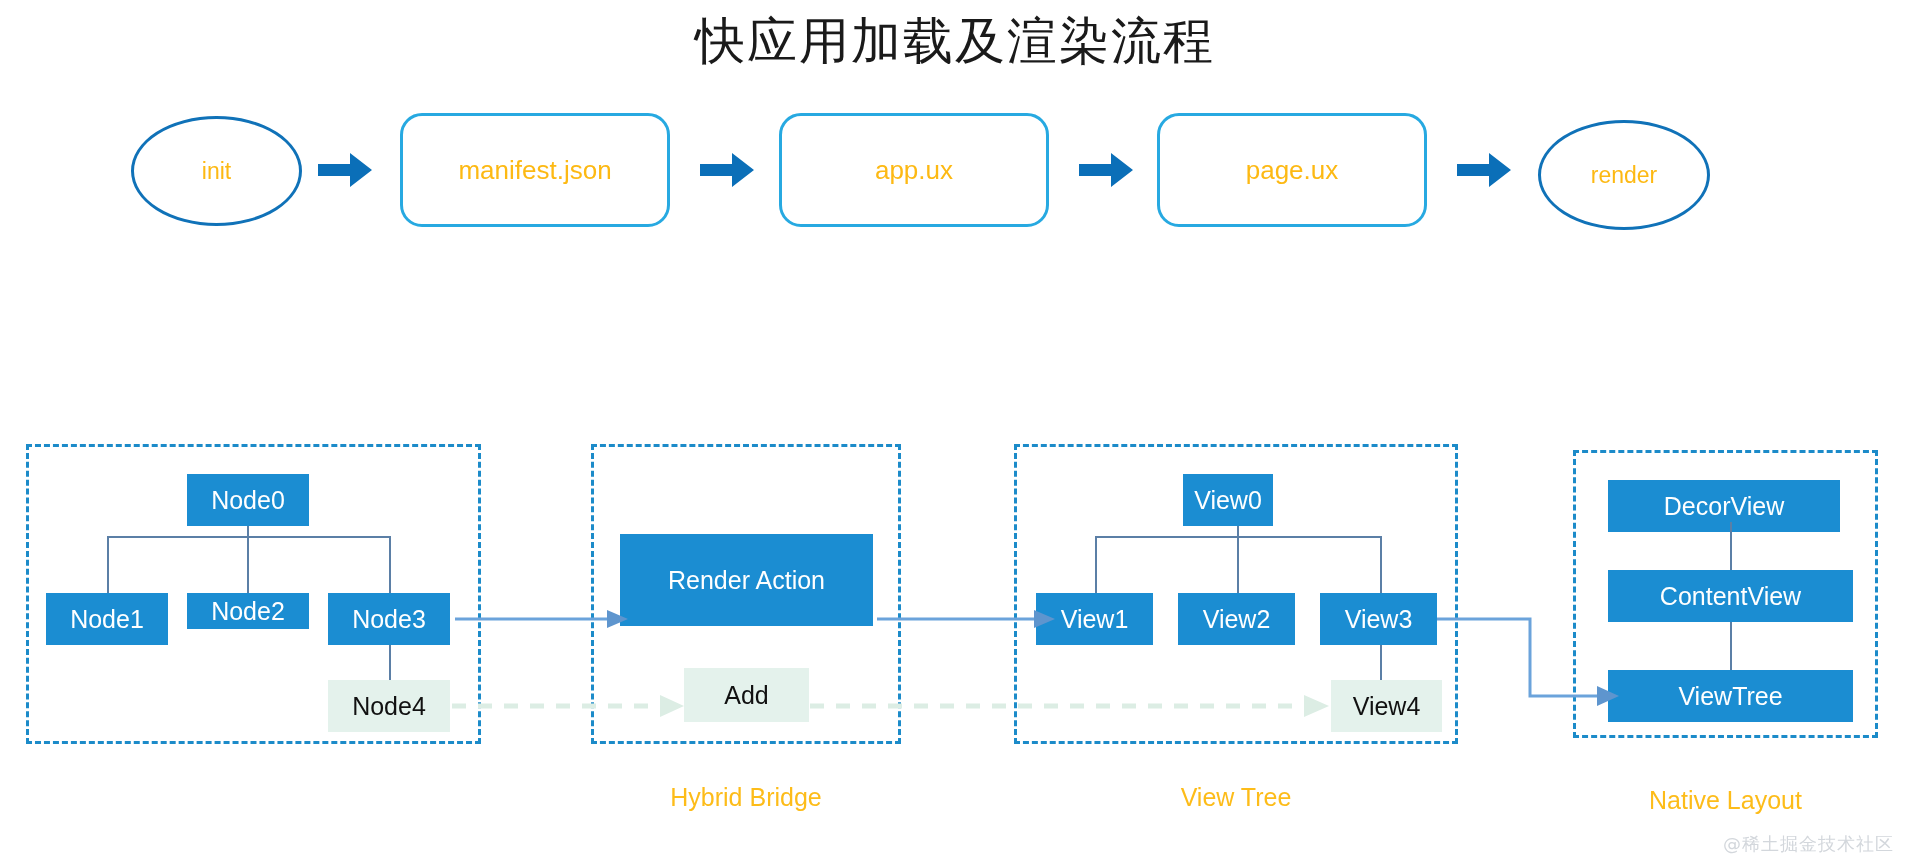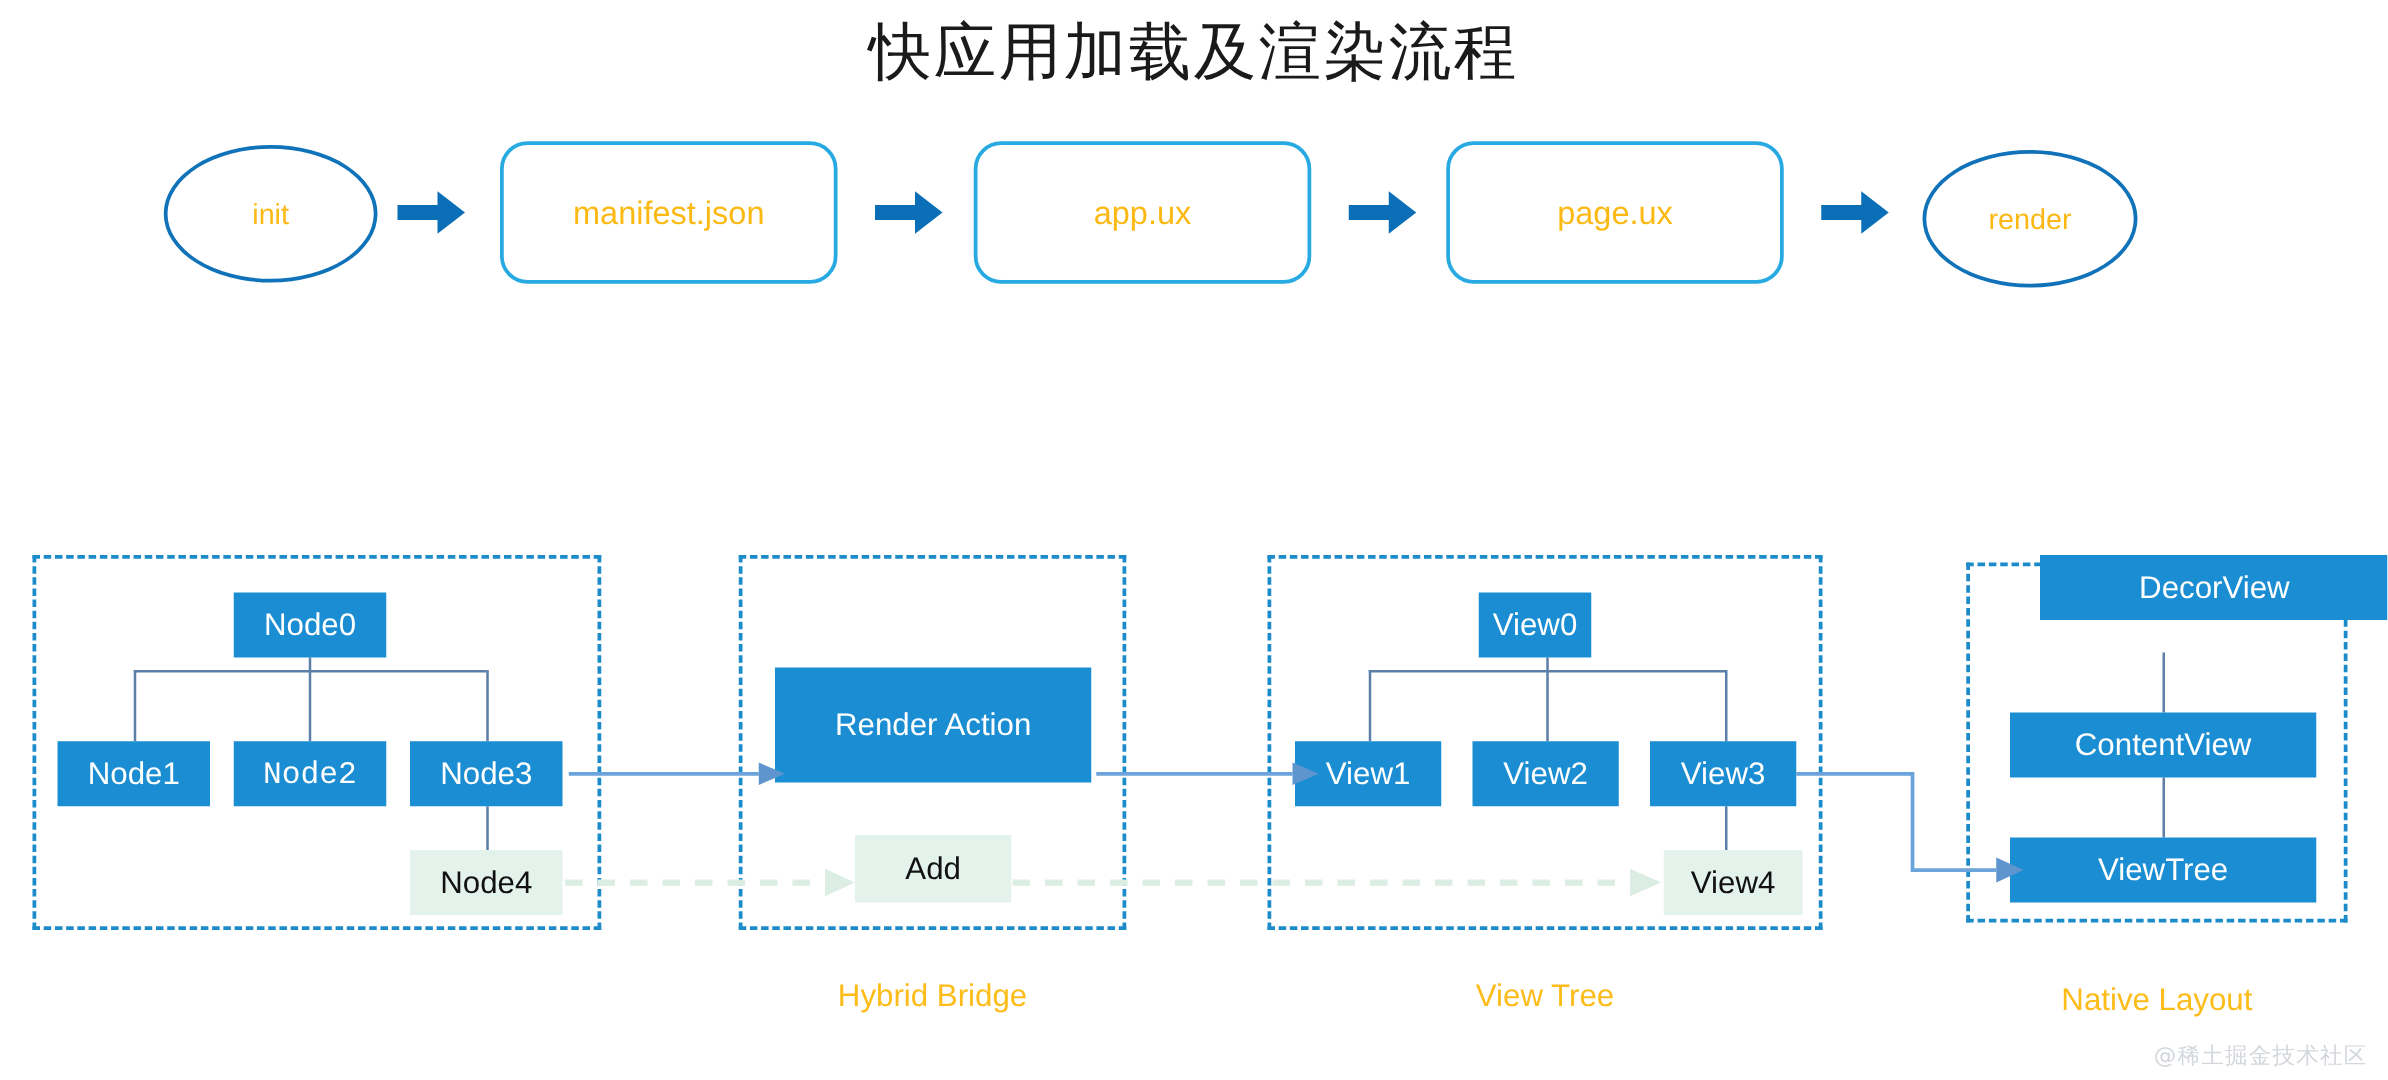--- a/index.html
+++ b/index.html
@@ -172,21 +172,21 @@
   </div>
 
   <div class="connector v" style="left:247px; top:526px; height:67px;"></div>
   <div class="connector h" style="left:107px; top:536px; width:282px;"></div>
   <div class="connector v" style="left:107px; top:536px; height:57px;"></div>
   <div class="connector v" style="left:389px; top:536px; height:57px;"></div>
 
   <div class="node-box" style="left:46px; top:593px; width:122px; height:52px;">
     <span>Node1</span>
   </div>
-  <div class="node-box" style="left:187px; top:593px; width:122px; height:52px;font-family:Liberation Mono, monospace;">
+  <div class="node-box" style="left:187px; top:593px; width:122px; height:36px;">
     <span>Node2</span>
   </div>
   <div class="node-box" style="left:328px; top:593px; width:122px; height:52px;">
     <span>Node3</span>
   </div>
 
   <div class="connector v" style="left:389px; top:645px; height:35px;"></div>
 
   <div class="node-box green" style="left:328px; top:680px; width:122px; height:52px;">
     <span>Node4</span>
@@ -229,21 +229,21 @@
   <div class="connector v" style="left:1380px; top:645px; height:35px;"></div>
 
   <div class="node-box green" style="left:1331px; top:680px; width:111px; height:52px;">
     <span>View4</span>
   </div>
 
   <div class="panel-label" style="left:1014px; top:783px; width:444px;">View Tree</div>
 
   <div class="panel" style="left:1573px; top:450px; width:305px; height:288px;"></div>
 
-  <div class="node-box" style="left:1608px; top:444px; width:279px; height:52px;margin-left:24px;">
+  <div class="node-box" style="left:1608px; top:480px; width:232px; height:52px;">
     <span>DecorView</span>
   </div>
   <div class="connector v" style="left:1730px; top:522px; height:48px;"></div>
 
   <div class="node-box" style="left:1608px; top:570px; width:245px; height:52px;">
     <span>ContentView</span>
   </div>
   <div class="connector v" style="left:1730px; top:622px; height:48px;"></div>
 
   <div class="node-box" style="left:1608px; top:670px; width:245px; height:52px;justify-content:center;">

